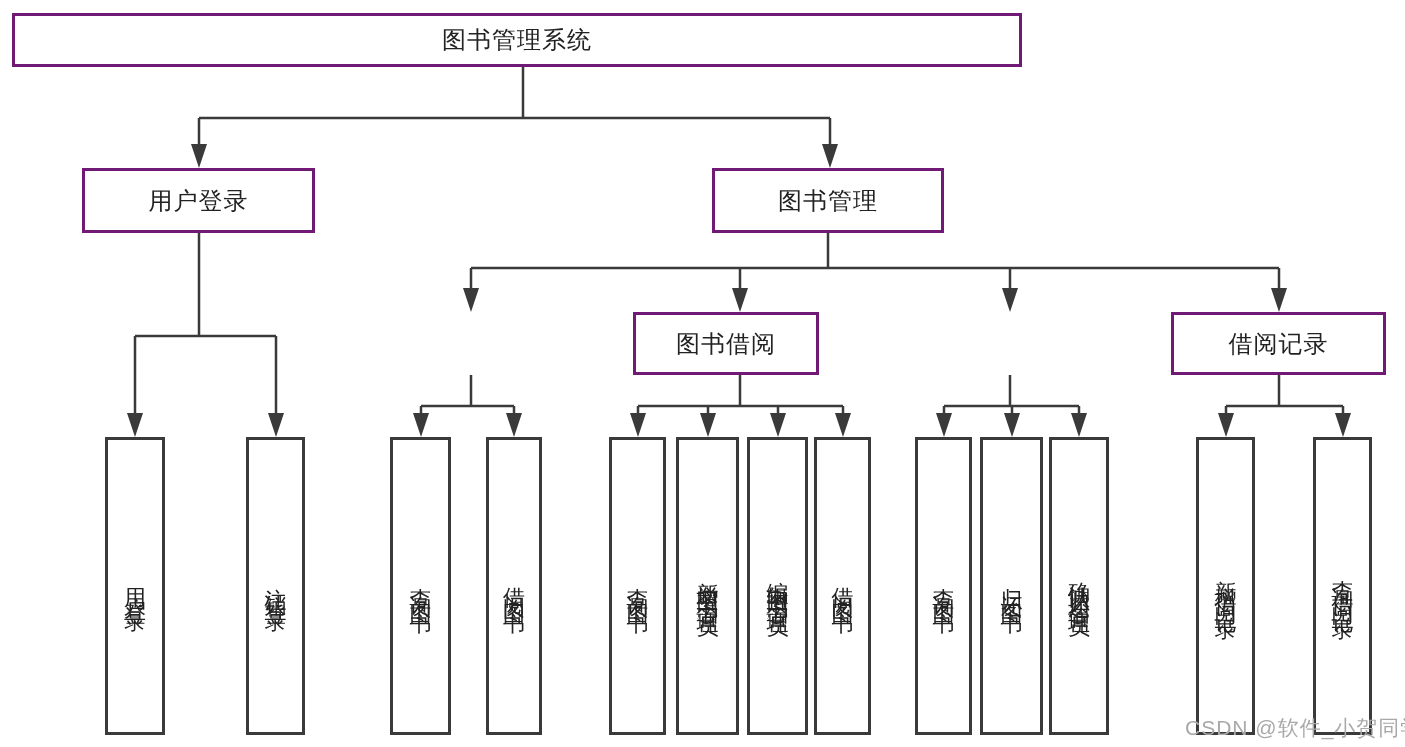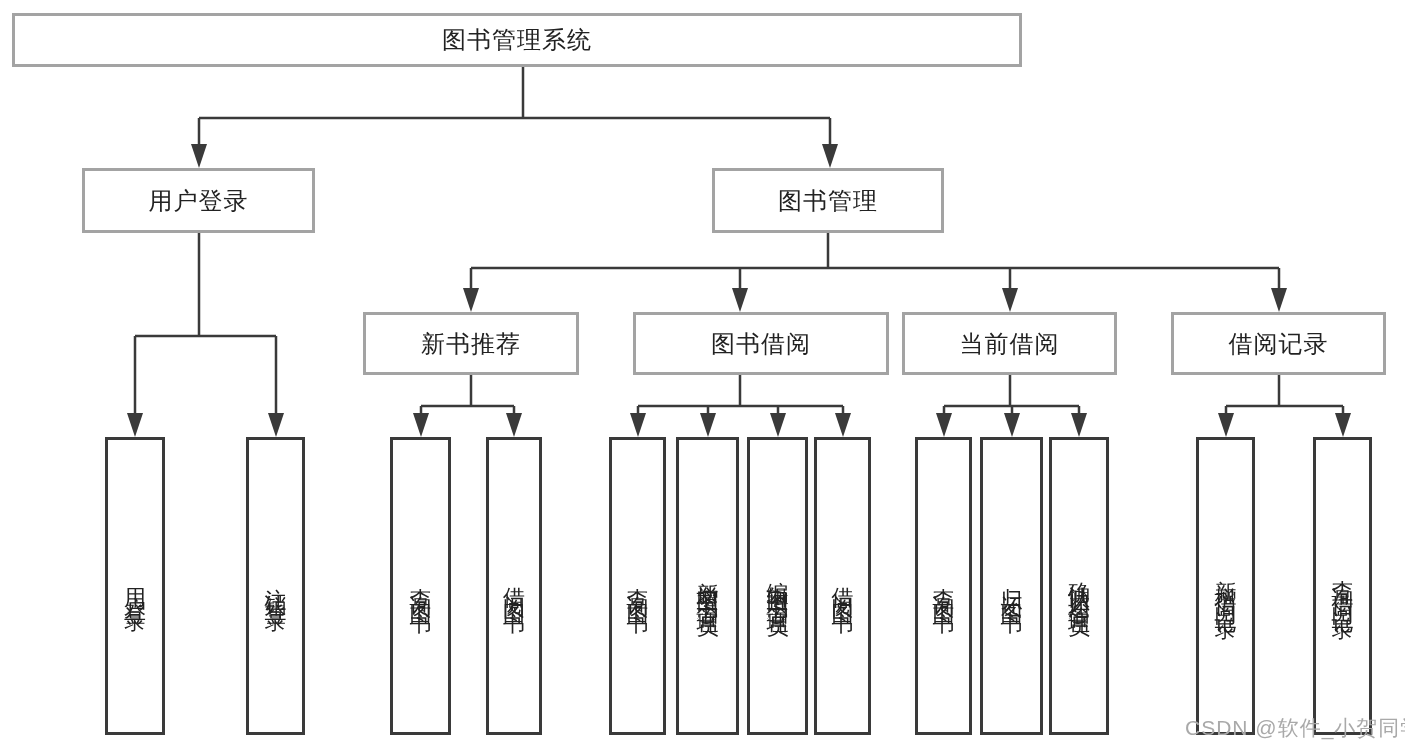--- a/index.html
+++ b/index.html
@@ -16,21 +16,21 @@
     overflow: hidden;
   }
   svg.connectors {
     position: absolute;
     left: 0; top: 0;
     width: 1405px; height: 747px;
   }
   .hbox {
     position: absolute;
     box-sizing: border-box;
-    border: 3px solid #a3a3a3;
+    border: 3px solid #701a75;
     background: #ffffff;
     display: flex;
     align-items: center;
     justify-content: center;
     color: #222222;
     font-size: 24px;
     letter-spacing: 1px;
     white-space: nowrap;
   }
   .vbox {
@@ -139,28 +139,22 @@
     <span>图书管理系统</span>
   </div>
 
   <div class="hbox" style="left:82px; top:168px; width:233px; height:65px;">
     <span>用户登录</span>
   </div>
   <div class="hbox" style="left:712px; top:168px; width:232px; height:65px;text-align:center;">
     <span>图书管理</span>
   </div>
 
-  <div class="hbox" style="left:363px; top:312px; width:216px; height:63px;">
-    <span>新书推荐</span>
-  </div>
-  <div class="hbox" style="left:633px; top:312px; width:256px; height:63px;">
+  <div class="hbox" style="left:633px; top:312px; width:186px; height:63px;">
     <span>图书借阅</span>
-  </div>
-  <div class="hbox" style="left:902px; top:312px; width:215px; height:63px;">
-    <span>当前借阅</span>
   </div>
   <div class="hbox" style="left:1171px; top:312px; width:215px; height:63px;">
     <span>借阅记录</span>
   </div>
 
   <div class="vbox" style="left:105px; width:60px;">
     <span class="vtext">用户登录</span>
   </div>
   <div class="vbox" style="left:246px; width:59px;">
     <span class="vtext">注销登录</span>

